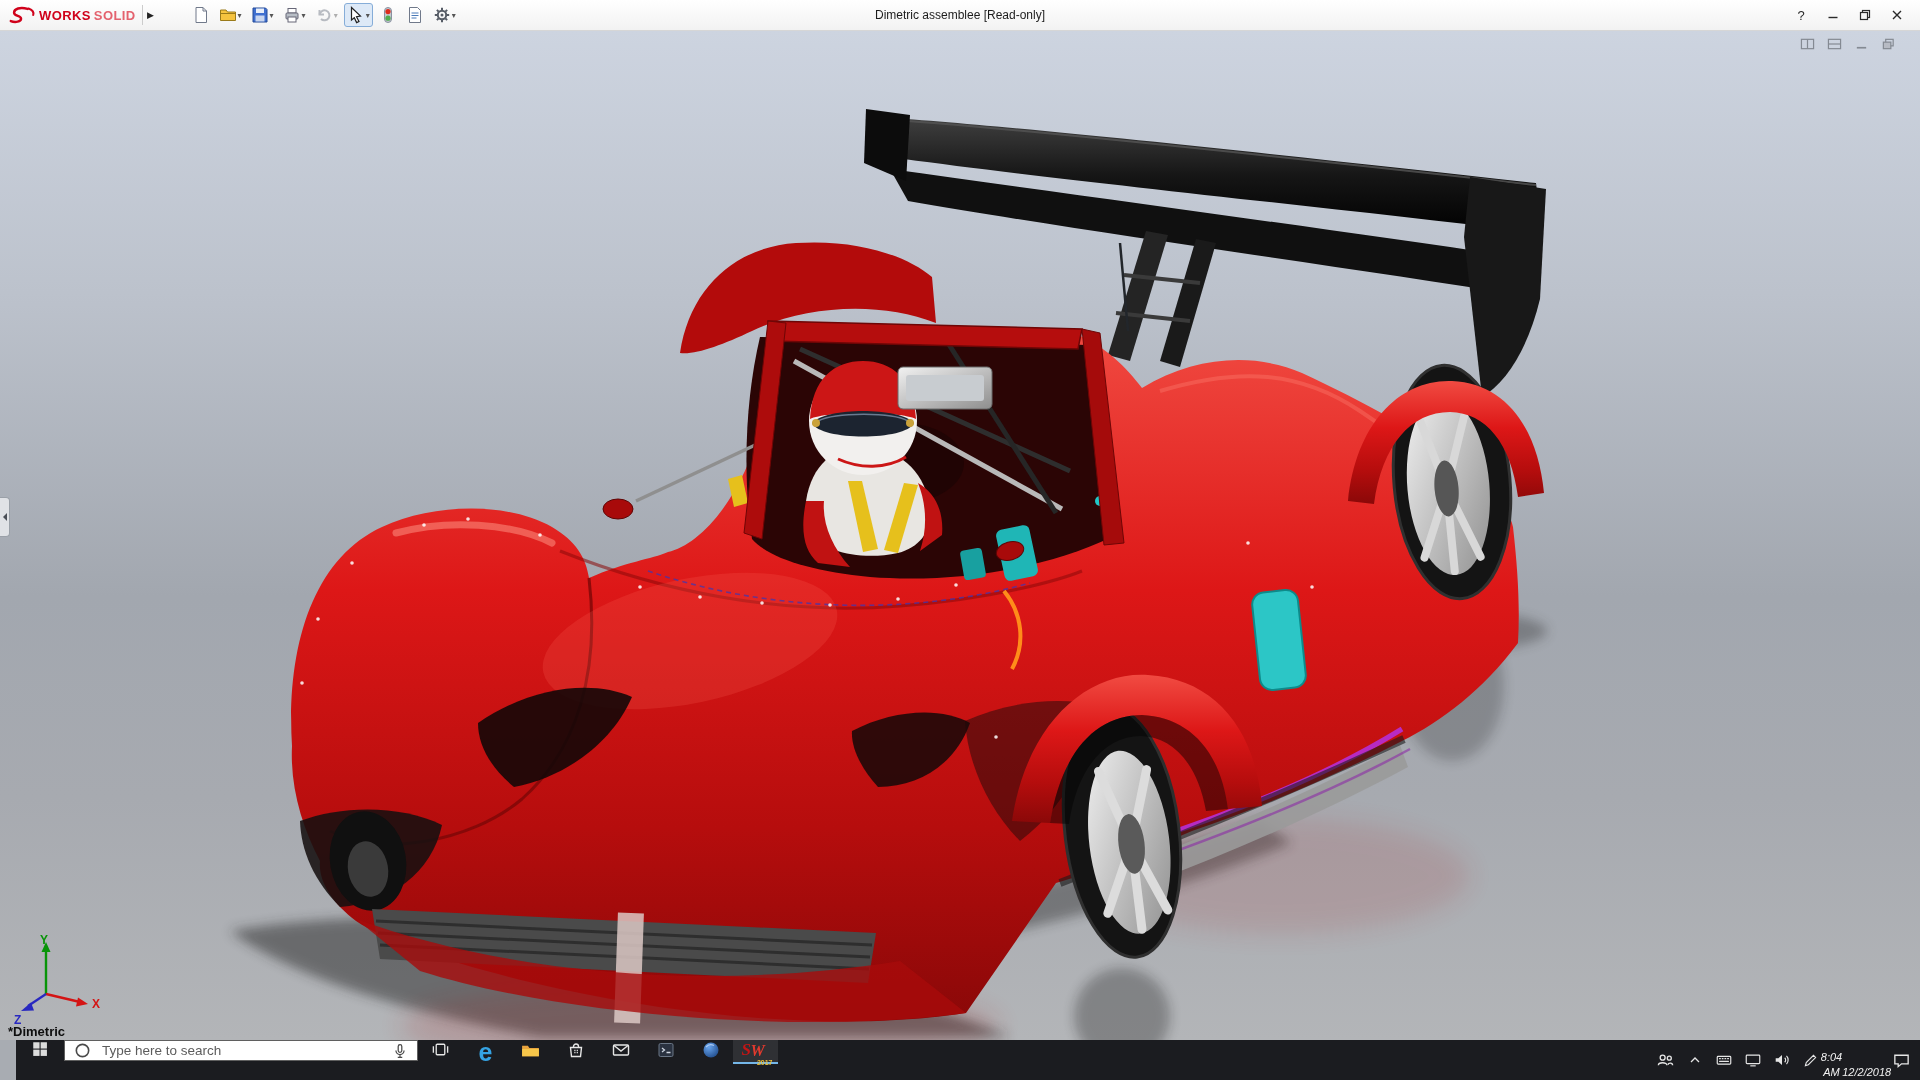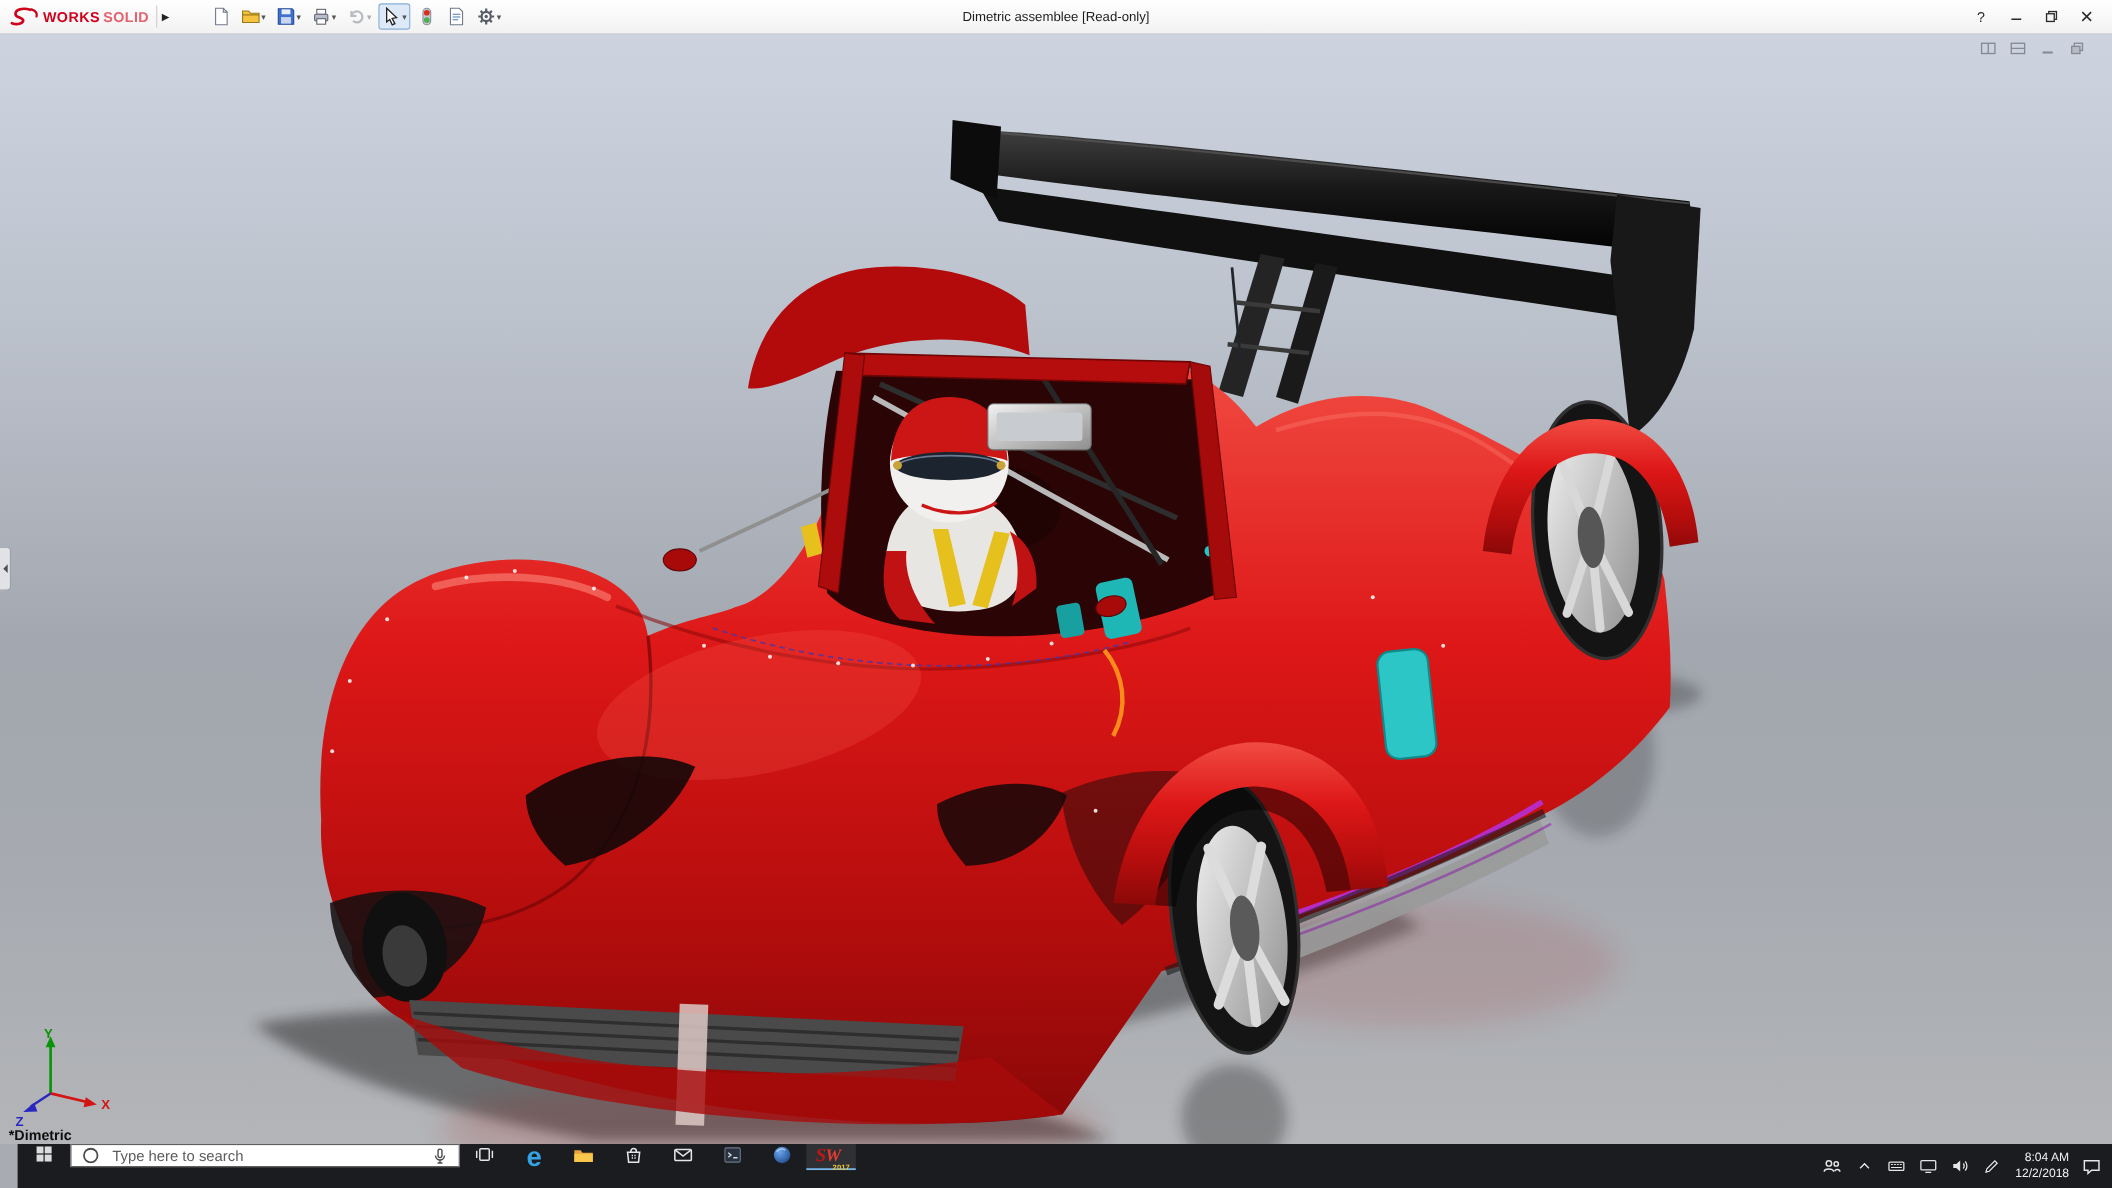--- a/index.html
+++ b/index.html
@@ -52,22 +52,22 @@
   .tb-search input::placeholder{color:#5c5c5c;}
   .app-btn{width:45px;display:flex;align-items:center;justify-content:center;}
   .app-btn.active{background:rgba(255,255,255,.09);box-shadow:inset 0 -2px 0 #74b6e8;}
   .edge-e{font-size:25px;font-weight:700;color:#35a3e3;line-height:1;}
   .sw-wrap{position:relative;width:30px;height:24px;display:block;}
   .sw-s{position:absolute;left:1px;top:0;font:italic 700 17px "Liberation Serif",serif;color:#c41515;}
   .sw-w{position:absolute;left:10px;top:2px;font:italic 700 16px "Liberation Serif",serif;color:#e23a2e;}
   .sw-year{position:absolute;right:-2px;bottom:-2px;font-size:7px;font-weight:700;color:#eec23a;}
   .tray{margin-left:auto;display:flex;align-items:center;padding-right:4px;}
   .tray-btn{width:29px;height:40px;display:flex;align-items:center;justify-content:center;}
-  .clock{width:62px;height:40px;display:flex;flex-direction:column;align-items:flex-end;
-    justify-content:center;color:#f2f2f2;font-size:11px;line-height:1.35;padding:0 6px;}
+  .clock{width:62px;height:40px;display:flex;flex-direction:row;align-items:flex-end;
+    justify-content:center;color:#f2f2f2;font-size:11px;line-height:1.35;padding:0 6px;font-style:italic;}
 </style>
 </head>
 <body>
 
 <div class="titlebar">
   <div class="brand">
     <svg width="28" height="20" viewBox="0 0 30 20">
       <path d="M21,3.5 C13,1 6.5,3.5 6.5,7.5 C6.5,11.5 14,10.5 14,14 C14,17 8,18.5 3,16.5" fill="none" stroke="#d0021b" stroke-width="2.6" stroke-linecap="round"></path>
       <path d="M22,3 C26,4.5 28,7 27,10" fill="none" stroke="#d0021b" stroke-width="2.2" stroke-linecap="round"></path>
     </svg>

